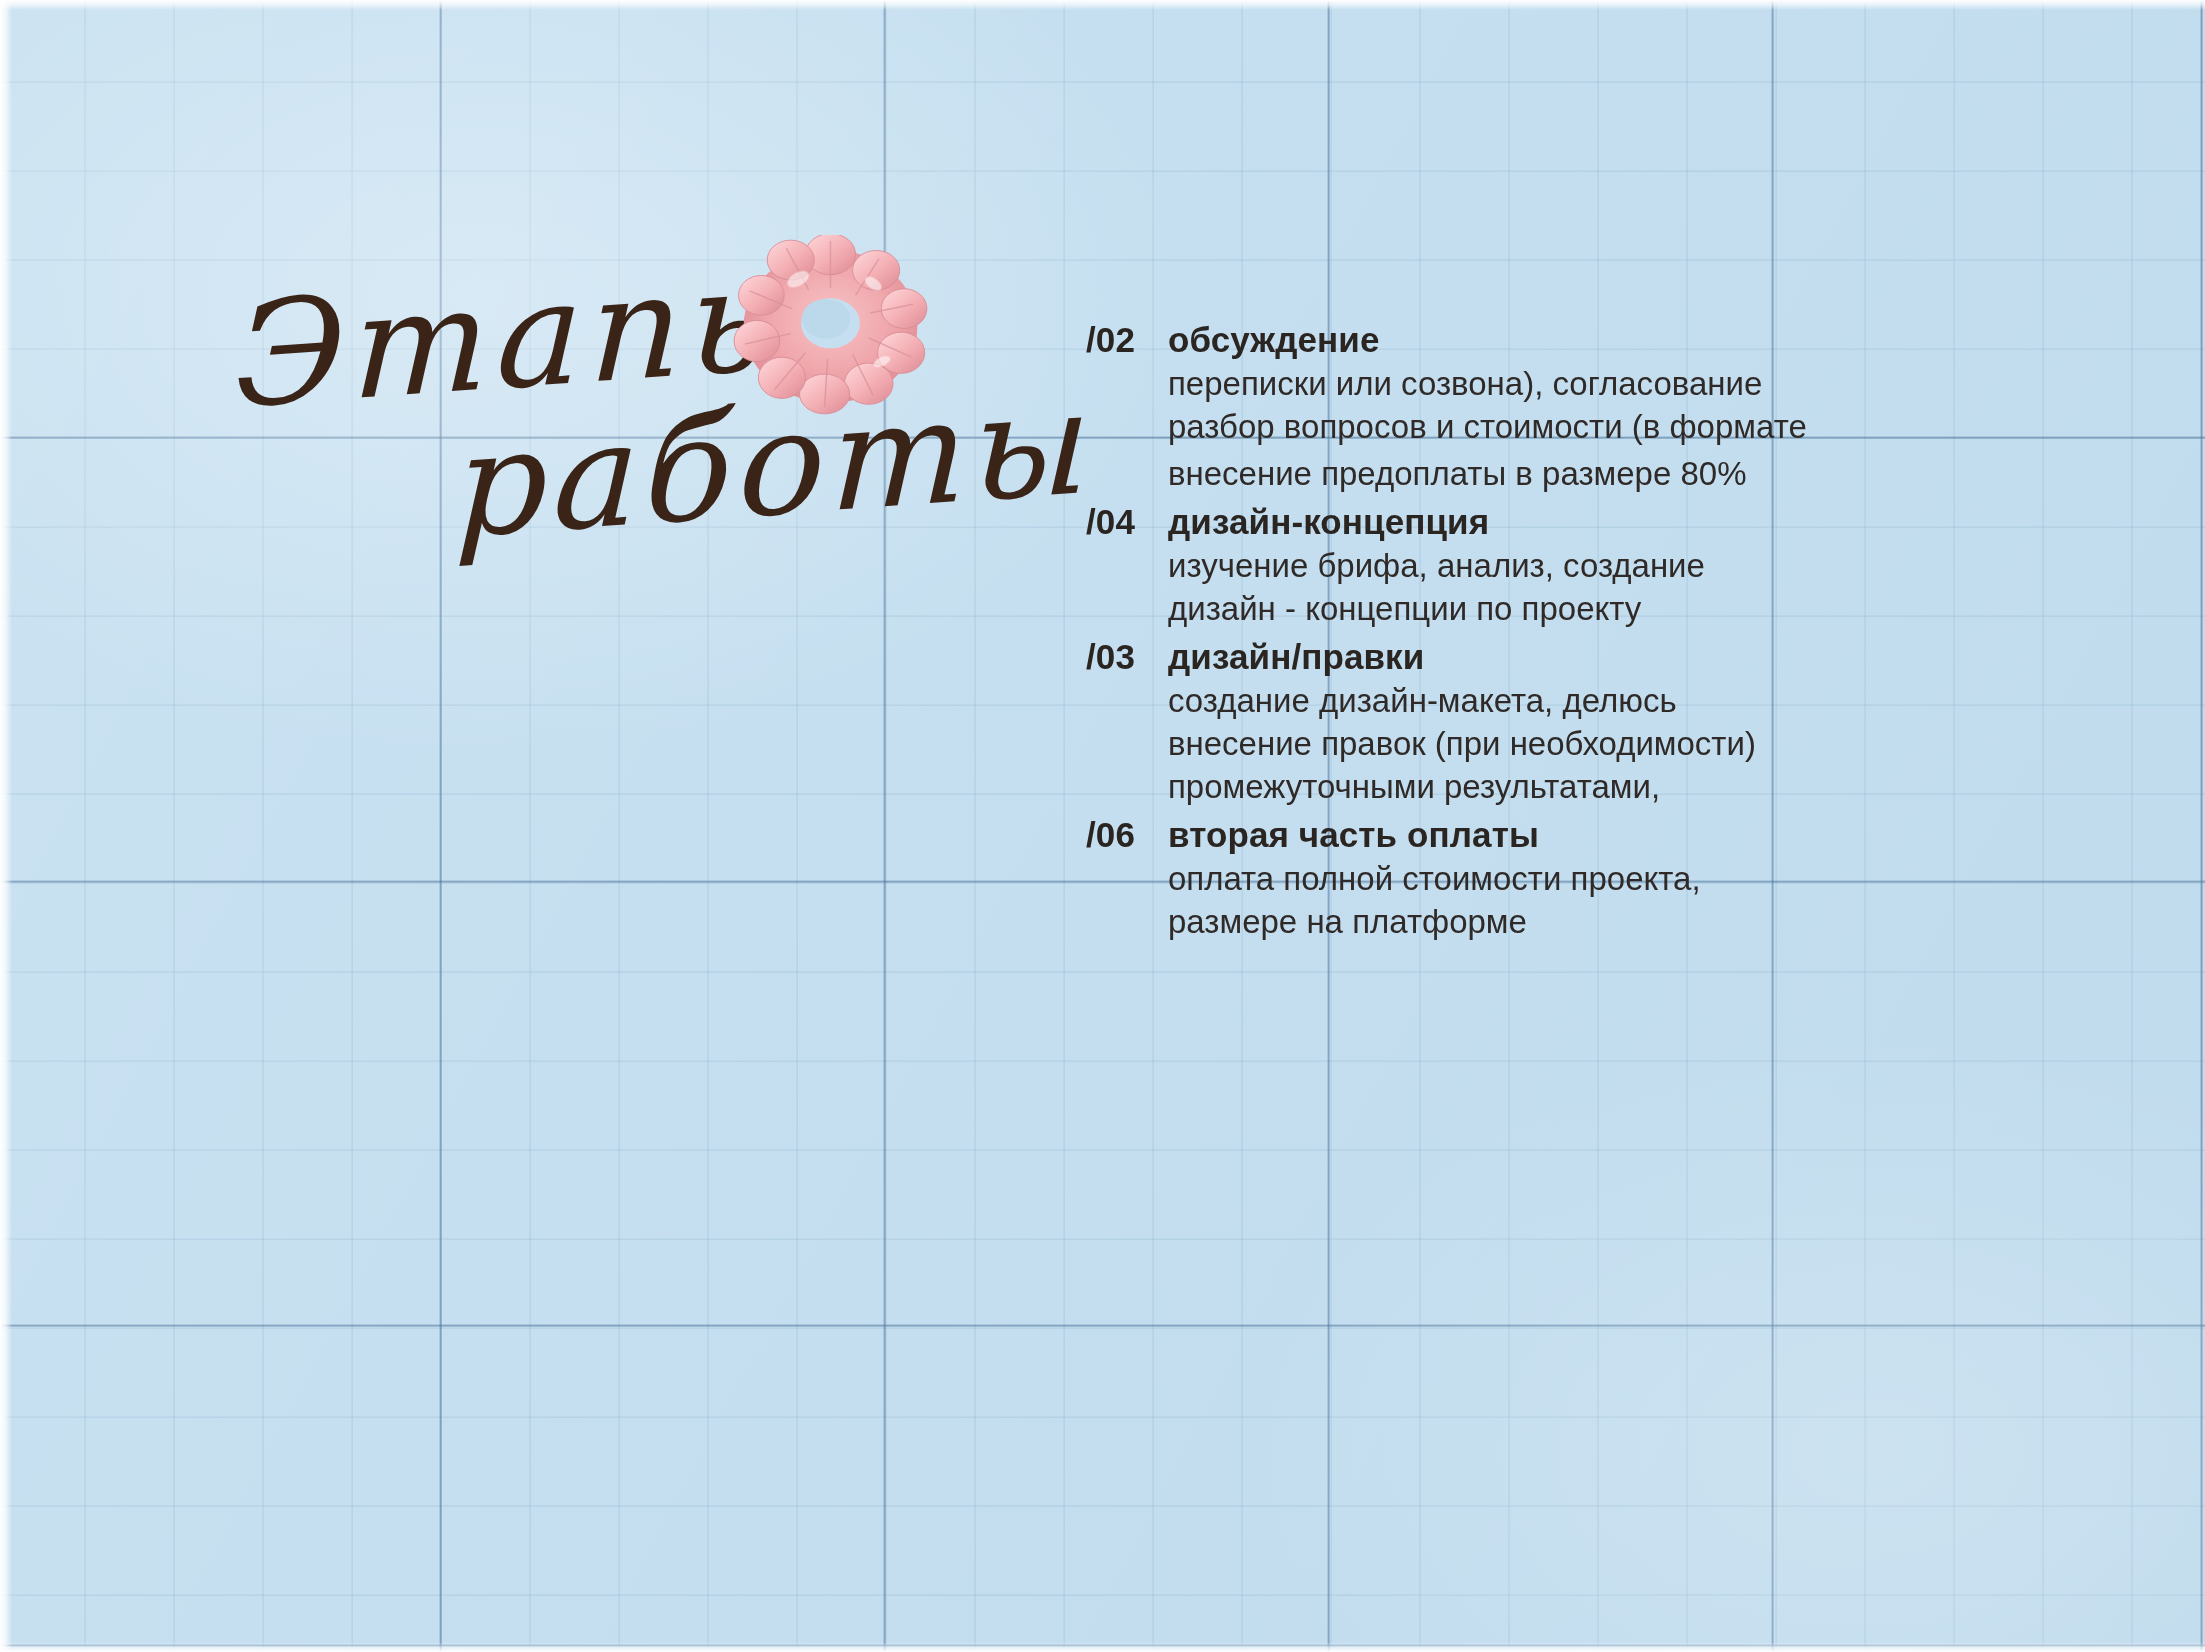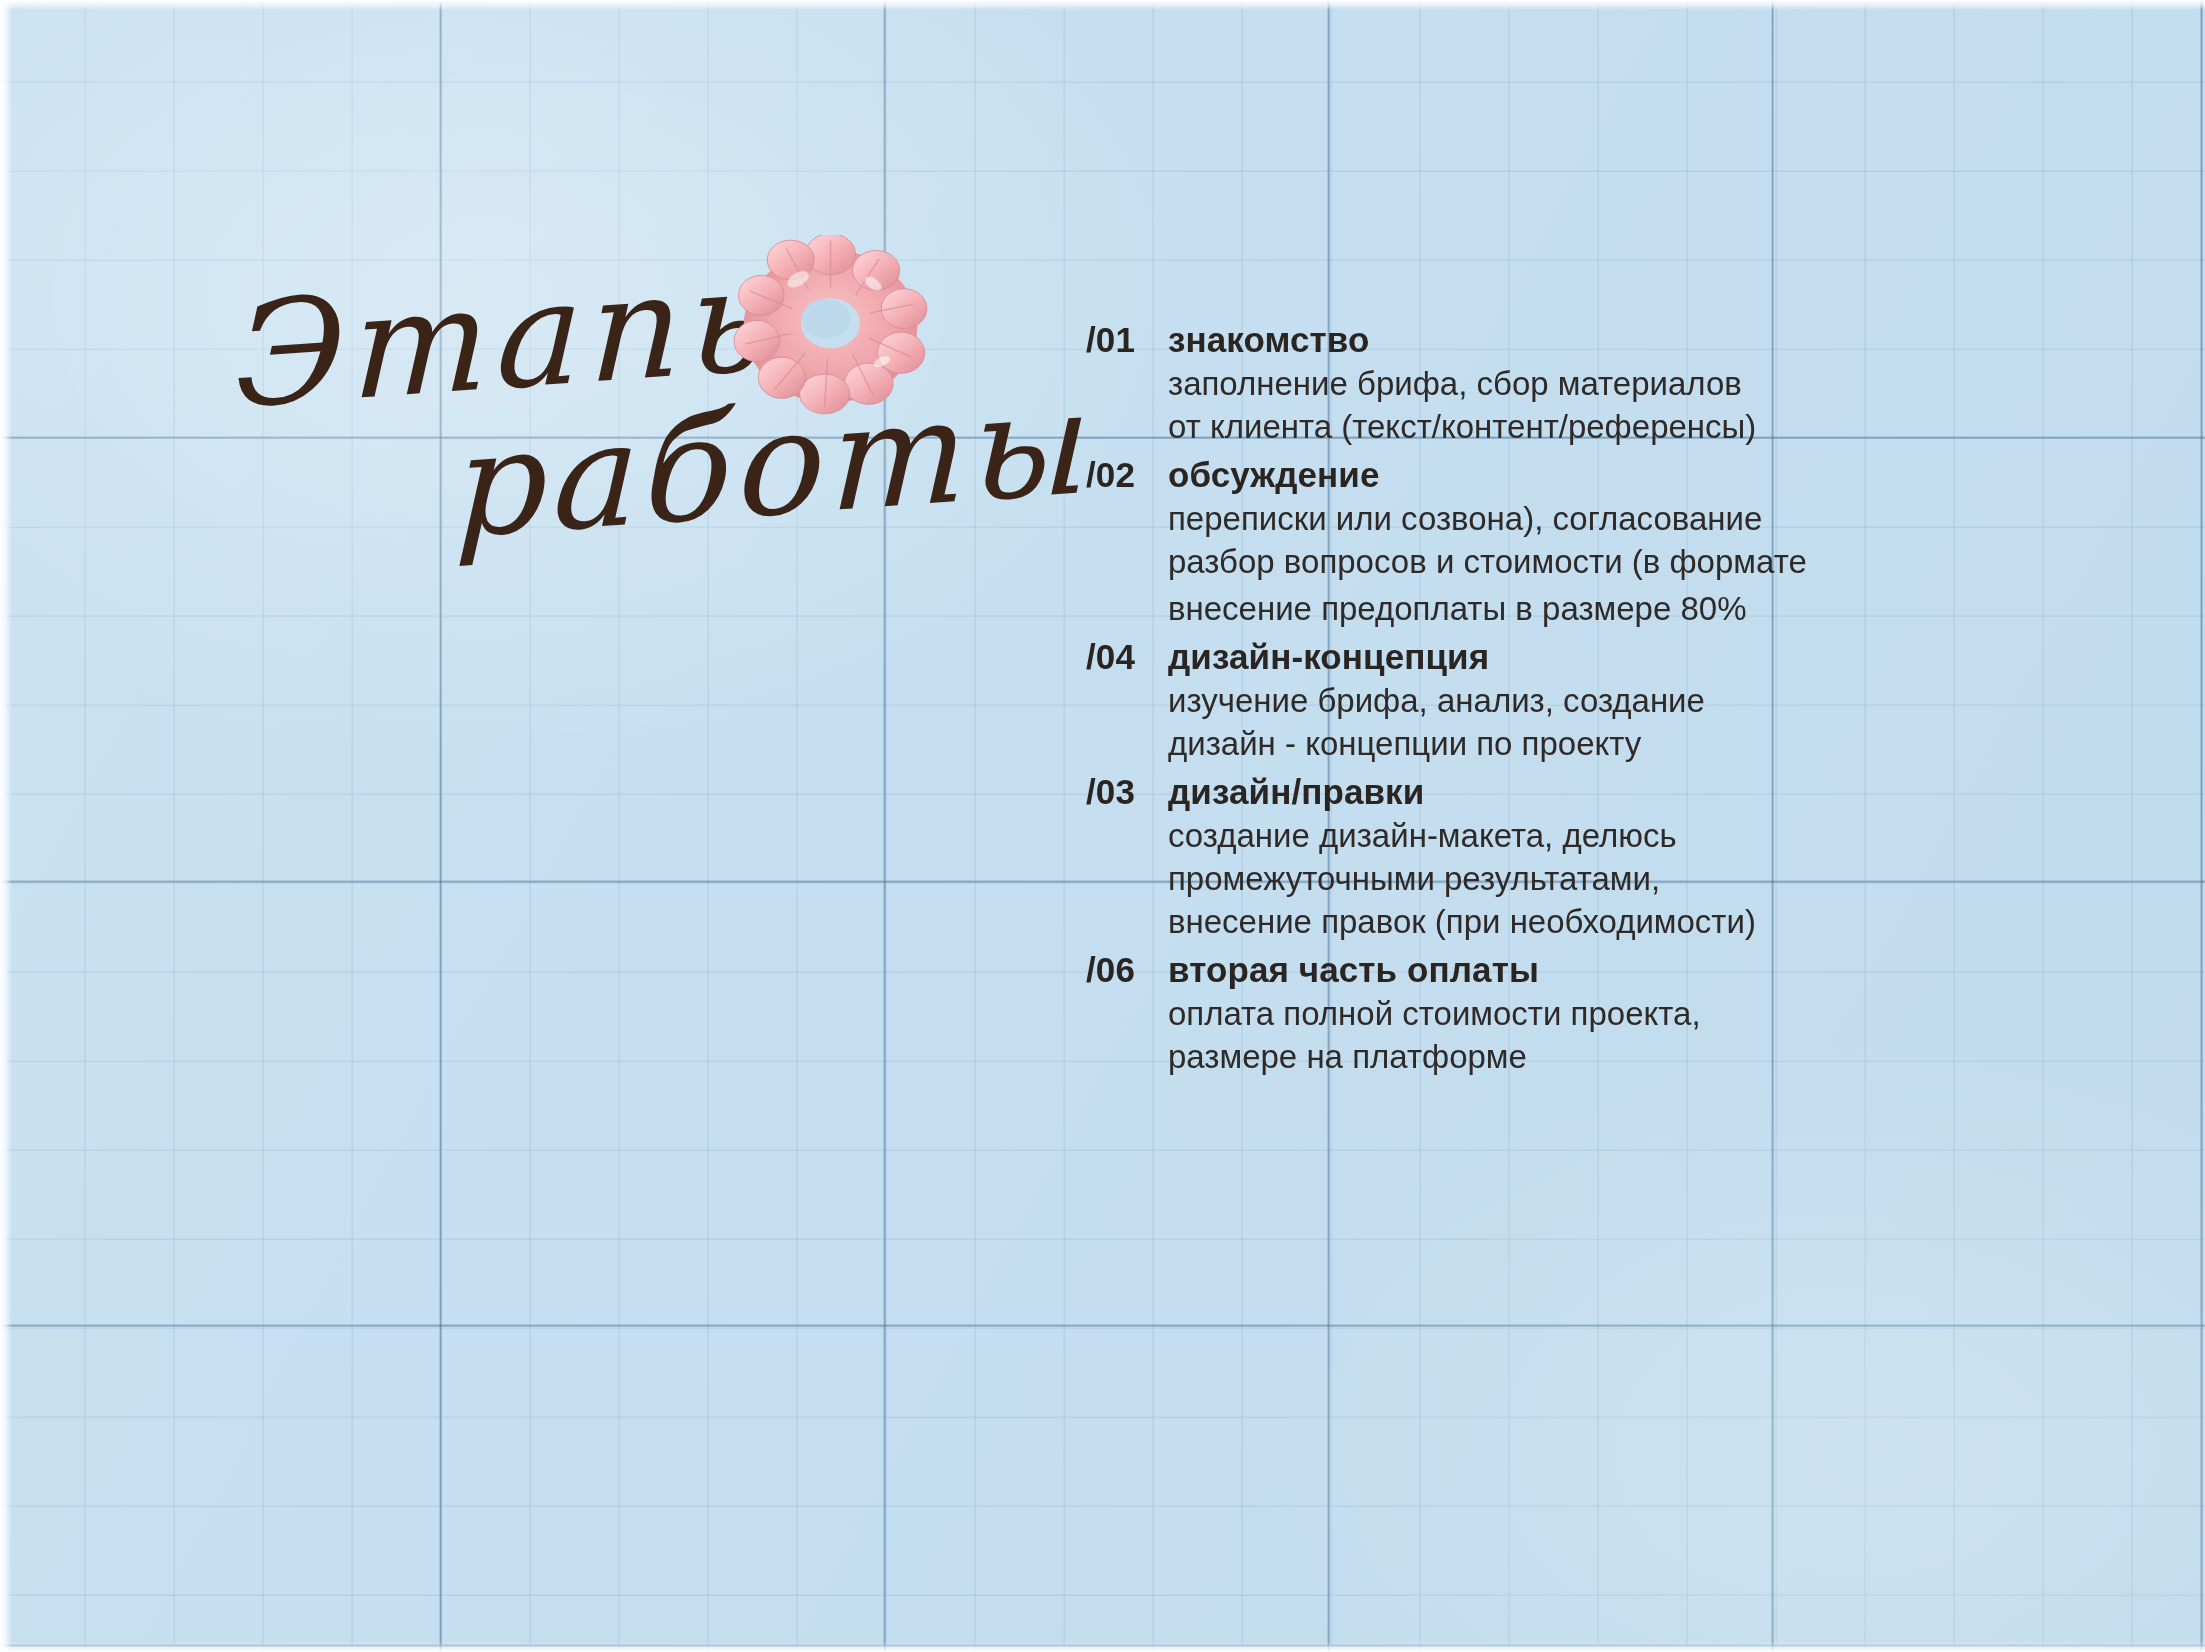--- a/index.html
+++ b/index.html
@@ -217,30 +217,20 @@
           <ellipse cx="-44" cy="-58" rx="16" ry="9" transform="rotate(-30 -44 -58)"></ellipse>
           <ellipse cx="58" cy="-52" rx="13" ry="7" transform="rotate(35 58 -52)"></ellipse>
           <ellipse cx="70" cy="54" rx="12" ry="6" transform="rotate(-25 70 54)"></ellipse>
         </g>
       </g>
     </svg>
   </div>
 
   <div class="steps">
 
-    <div class="step">
-      <div class="step-head">
-        <span class="step-num">/01</span>
-        <span class="step-title">знакомство</span>
-      </div>
-      <div class="step-desc">
-        <div>заполнение брифа, сбор материалов</div>
-        <div>от клиента  (текст/контент/референсы)</div>
-      </div>
-    </div>
 
     <div class="step">
       <div class="step-head">
         <span class="step-num">/02</span>
         <span class="step-title">обсуждение</span>
       </div>
       <div class="step-desc">
         <div>переписки или созвона), согласование</div>
         <div>разбор вопросов и стоимости (в формате</div>
       </div>
@@ -263,22 +253,22 @@
       </div>
     </div>
 
     <div class="step">
       <div class="step-head">
         <span class="step-num">/03</span>
         <span class="step-title">дизайн/правки</span>
       </div>
       <div class="step-desc">
         <div>создание дизайн-макета, делюсь</div>
+        <div>внесение правок (при необходимости)</div>
         <div>промежуточными результатами,</div>
-        <div>внесение правок (при необходимости)</div>
       </div>
     </div>
 
     <div class="step">
       <div class="step-head">
         <span class="step-num">/06</span>
         <span class="step-title">вторая часть оплаты</span>
       </div>
       <div class="step-desc">
         <div>оплата полной стоимости проекта,</div>

